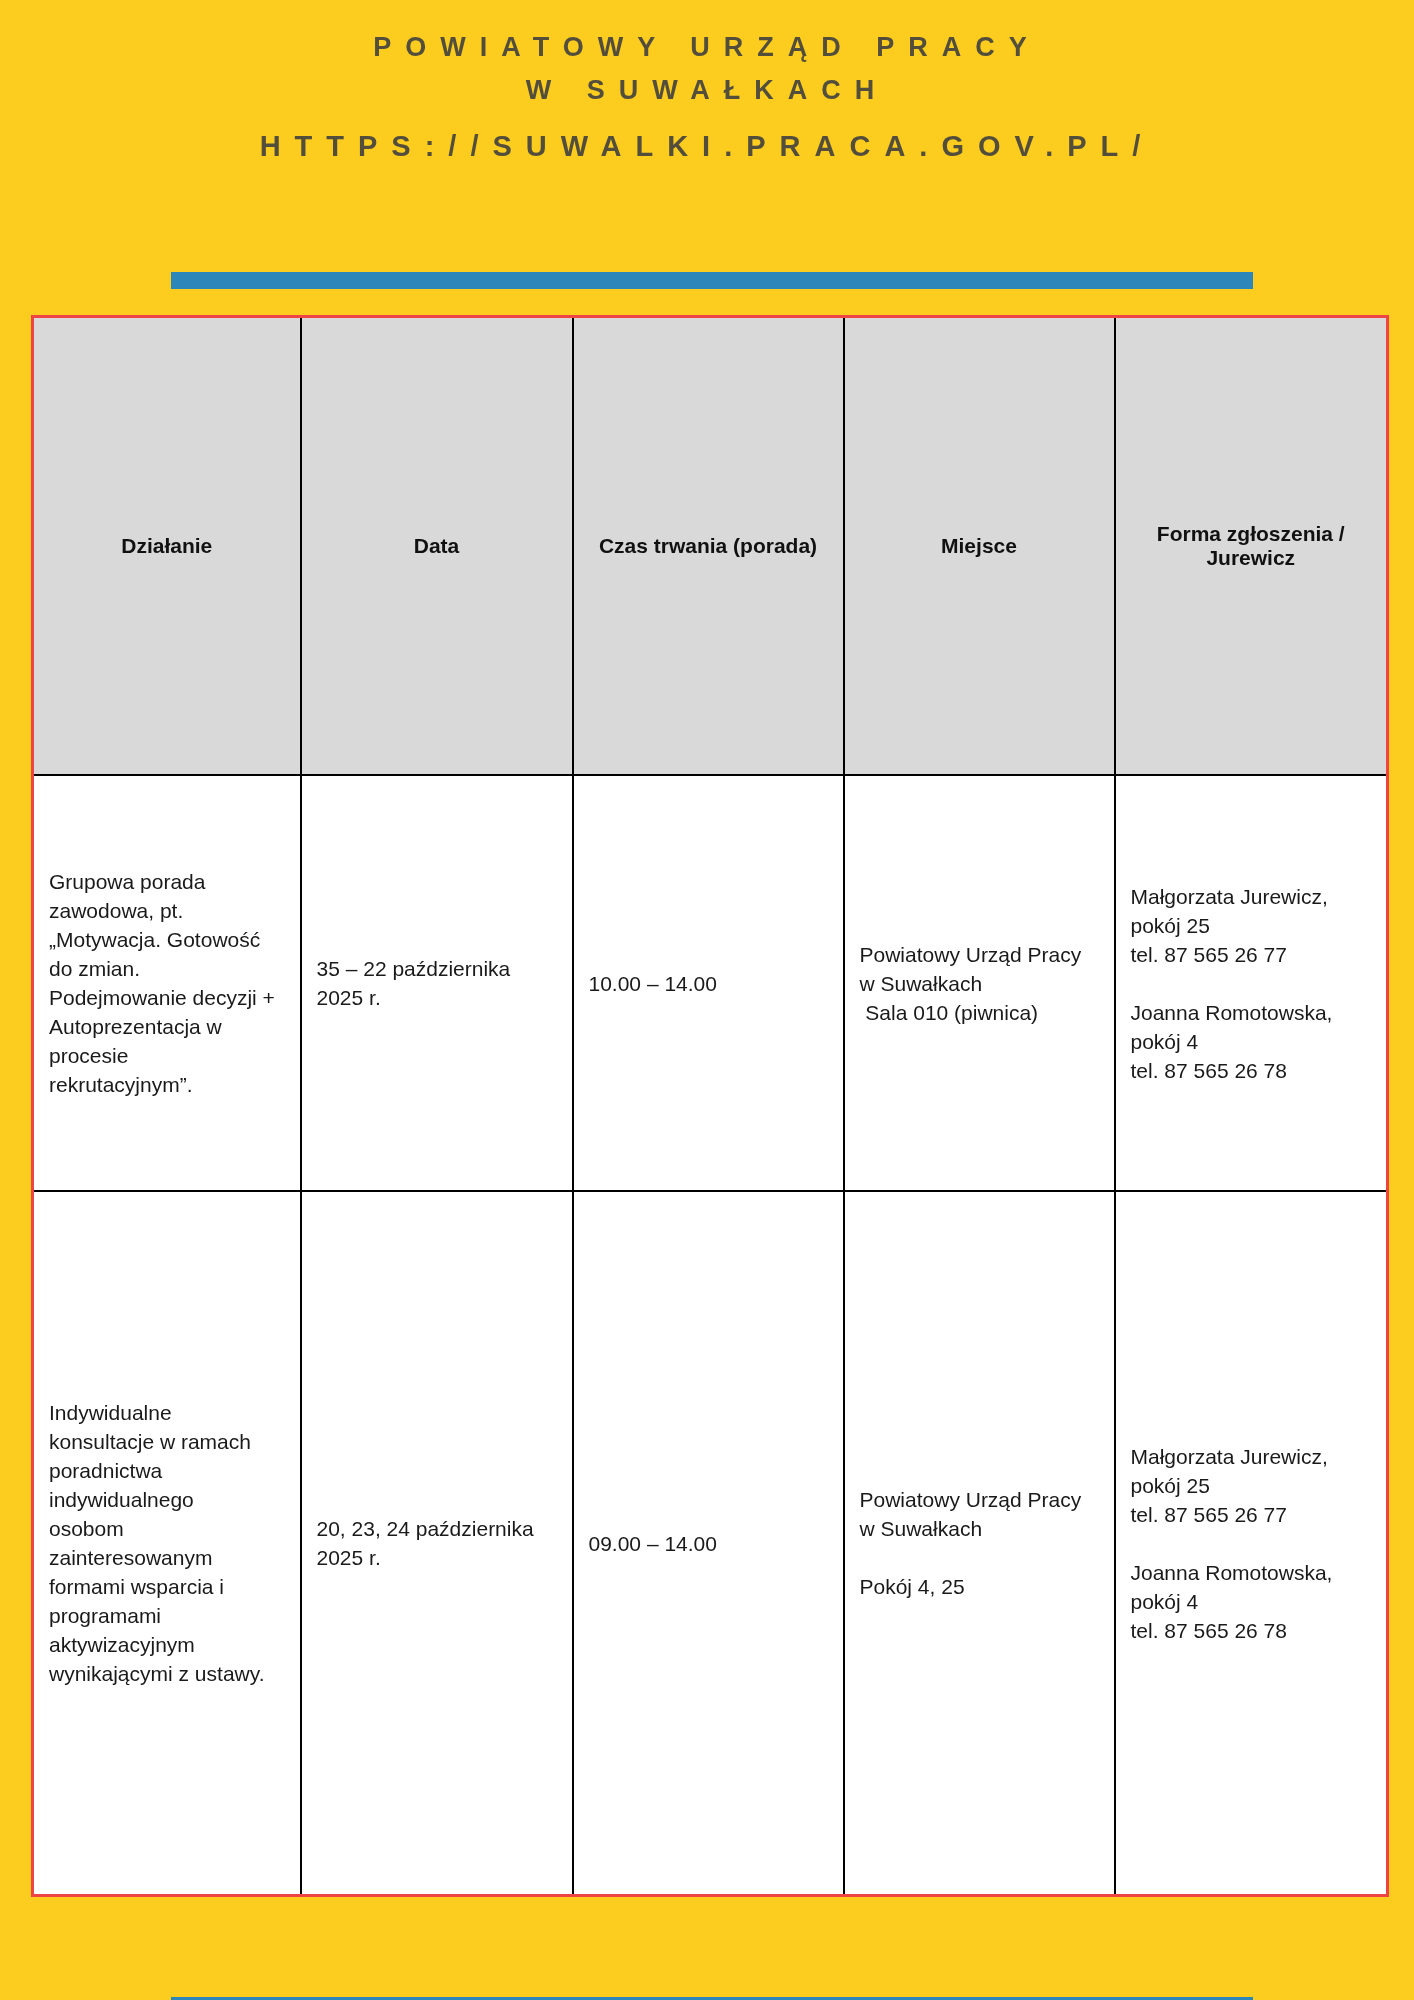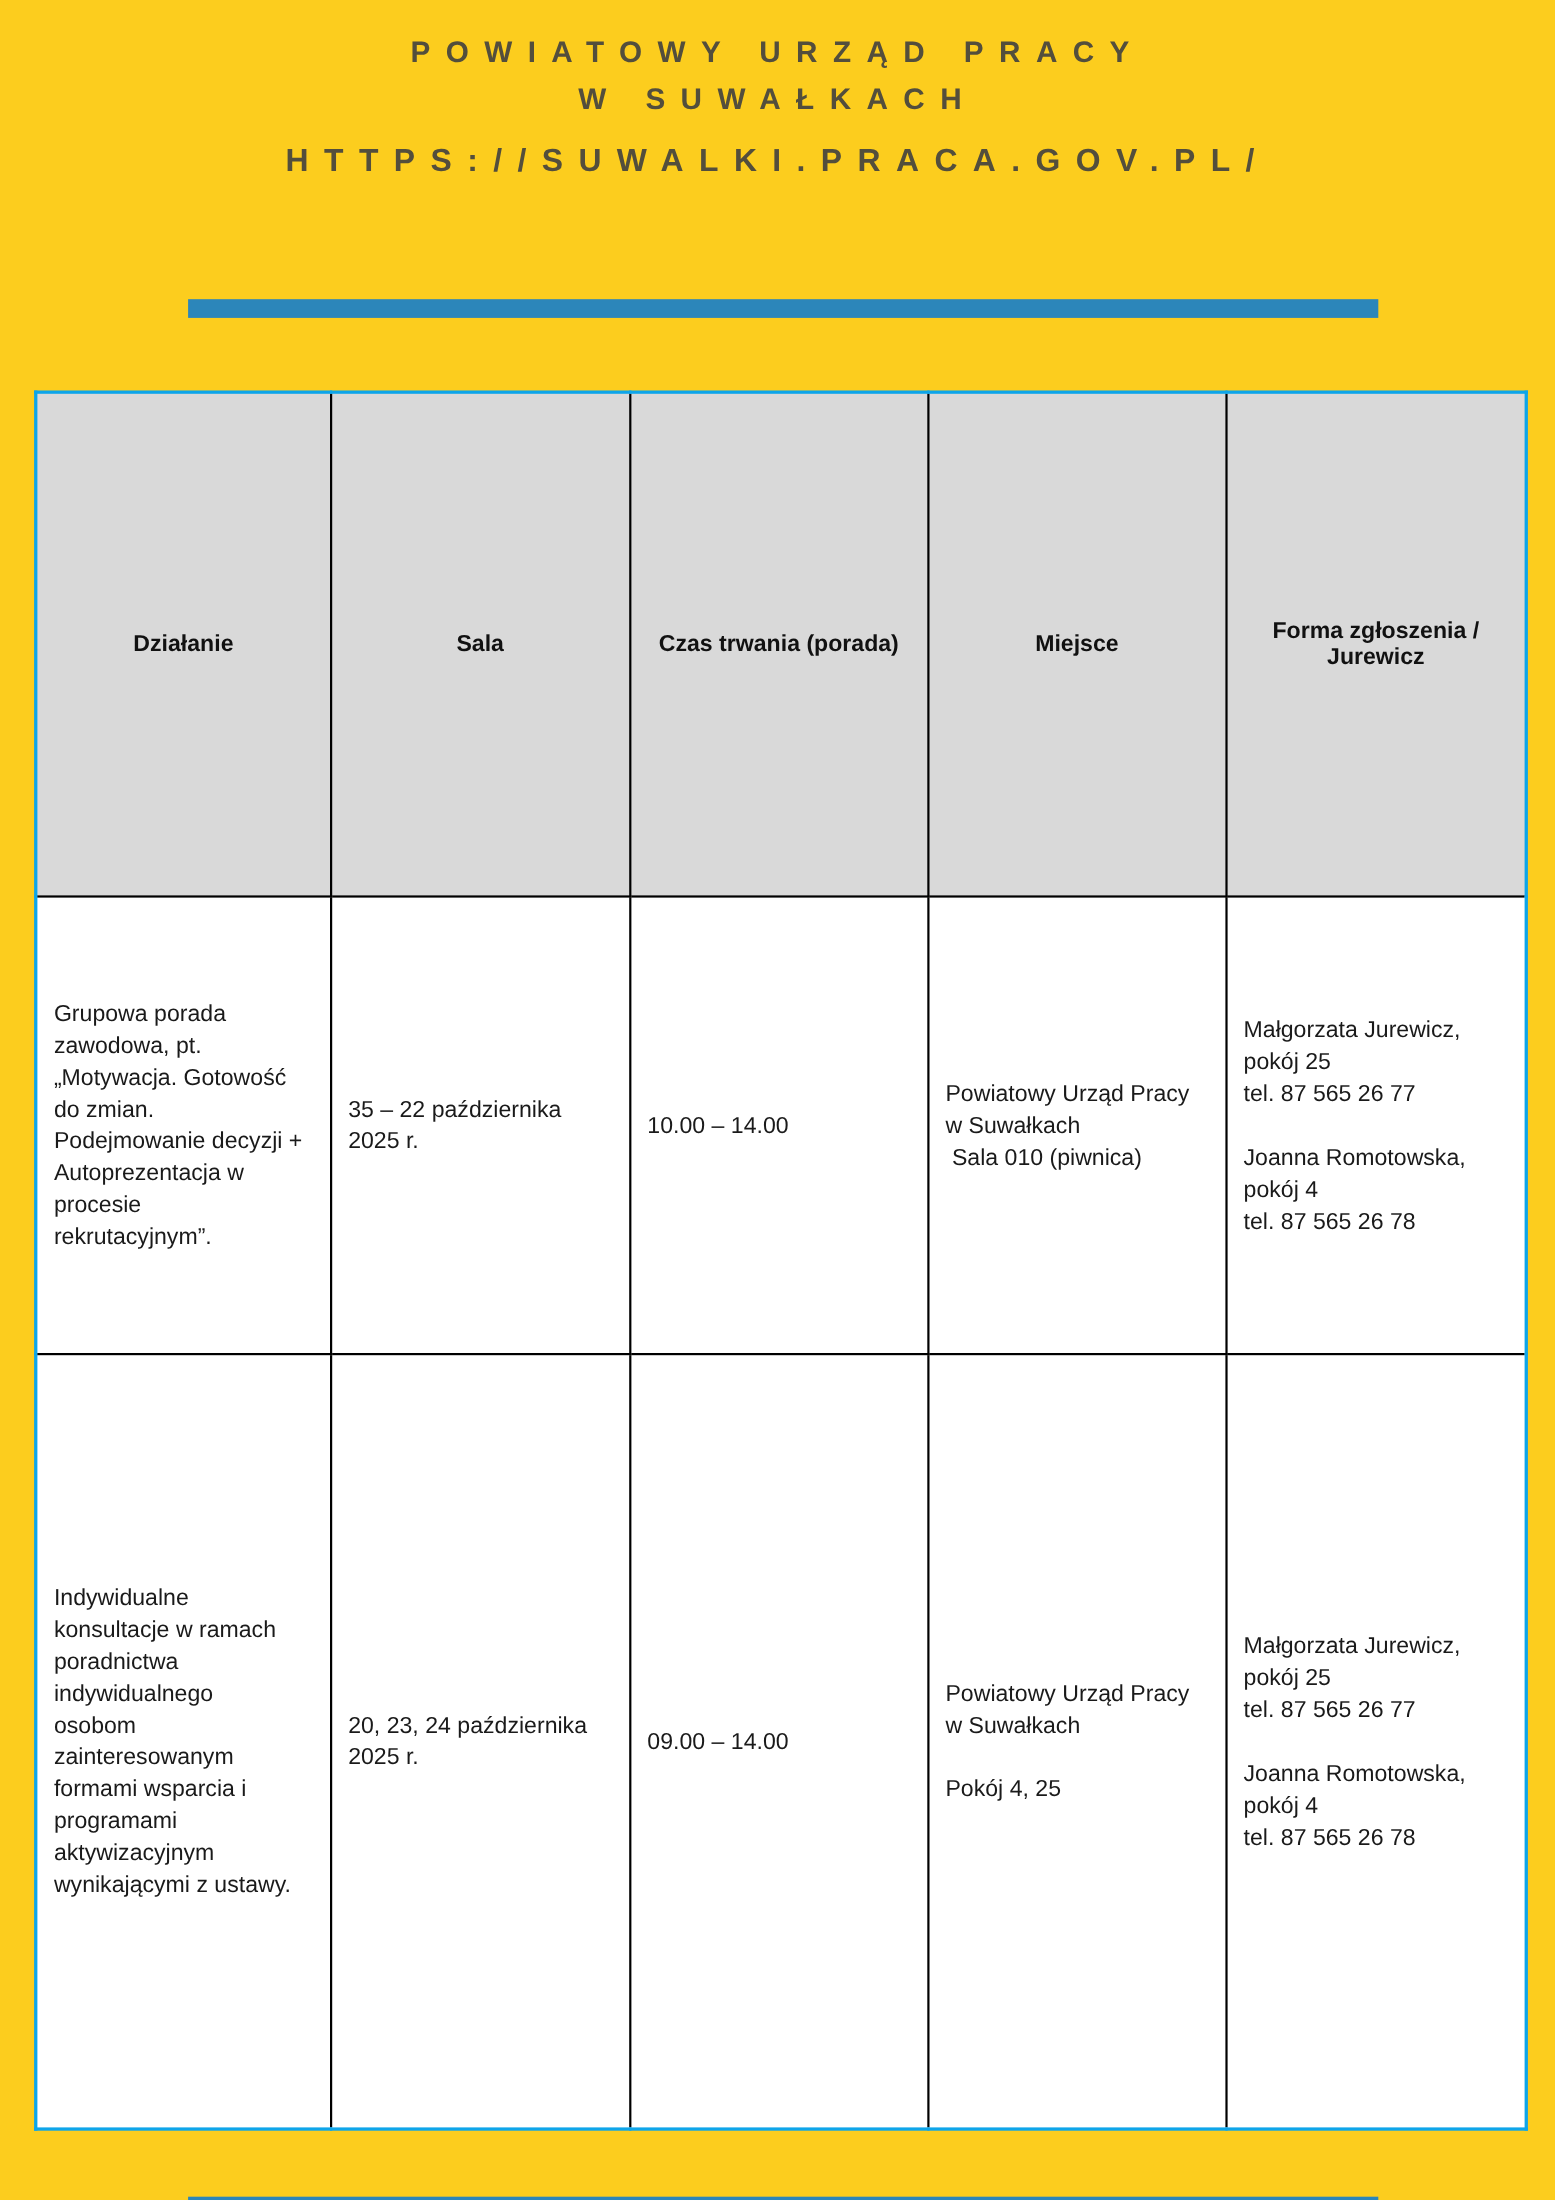--- a/index.html
+++ b/index.html
@@ -58,22 +58,21 @@
   }
 
   
   table.schedule {
     position: absolute;
     left: 31px;
     top: 315px;
     width: 1355px;
     border-collapse: collapse;
     table-layout: fixed;
-    border: 3px solid #0ea5e9;
-    margin-top: 40px;
+    border: 3px solid #ef4444;
   }
   table.schedule th,
   table.schedule td {
     border: 2px solid #000000;
     vertical-align: middle;
     color: #1A1A1A;
   }
   table.schedule th {
     background: #D9D9D9;
     height: 448px;
@@ -112,21 +111,21 @@
   <colgroup>
     <col style="width:268px">
     <col style="width:272px">
     <col style="width:271px">
     <col style="width:271px">
     <col style="width:273px">
   </colgroup>
   <tbody>
       <tr class="row-header">
     <th>Działanie</th>
-    <th>Sala</th>
+    <th>Data</th>
     <th>Czas trwania (porada)</th>
     <th>Miejsce</th>
     <th>Forma zgłoszenia /
 Jurewicz</th>
   </tr>
   <tr class="row-1">
     <td>Grupowa porada
 zawodowa, pt.
 „Motywacja. Gotowość
 do zmian.

